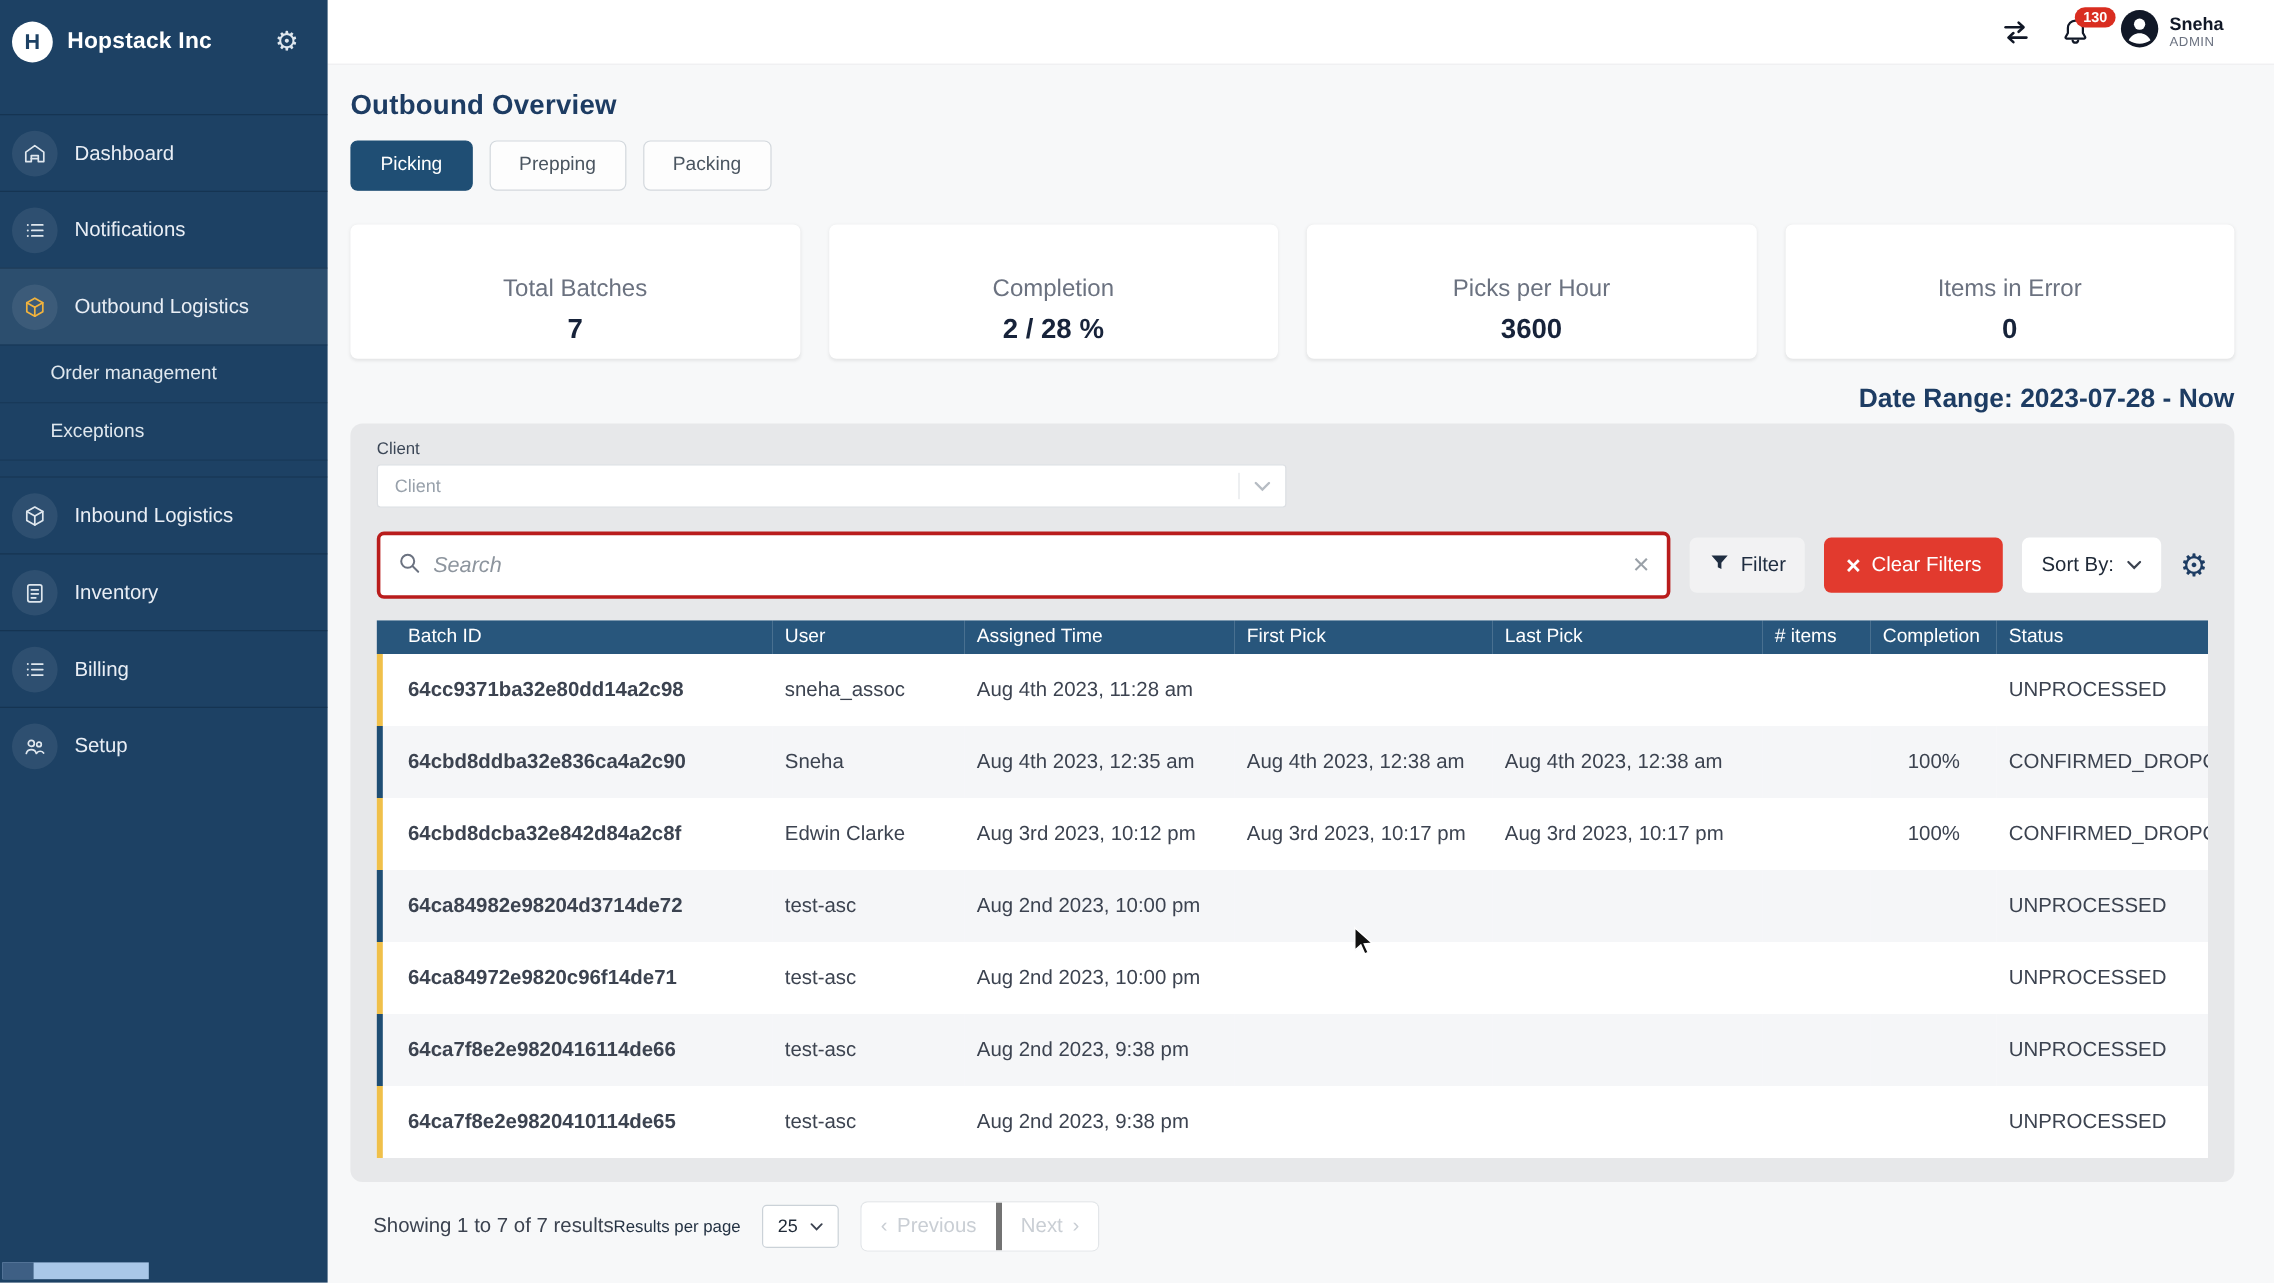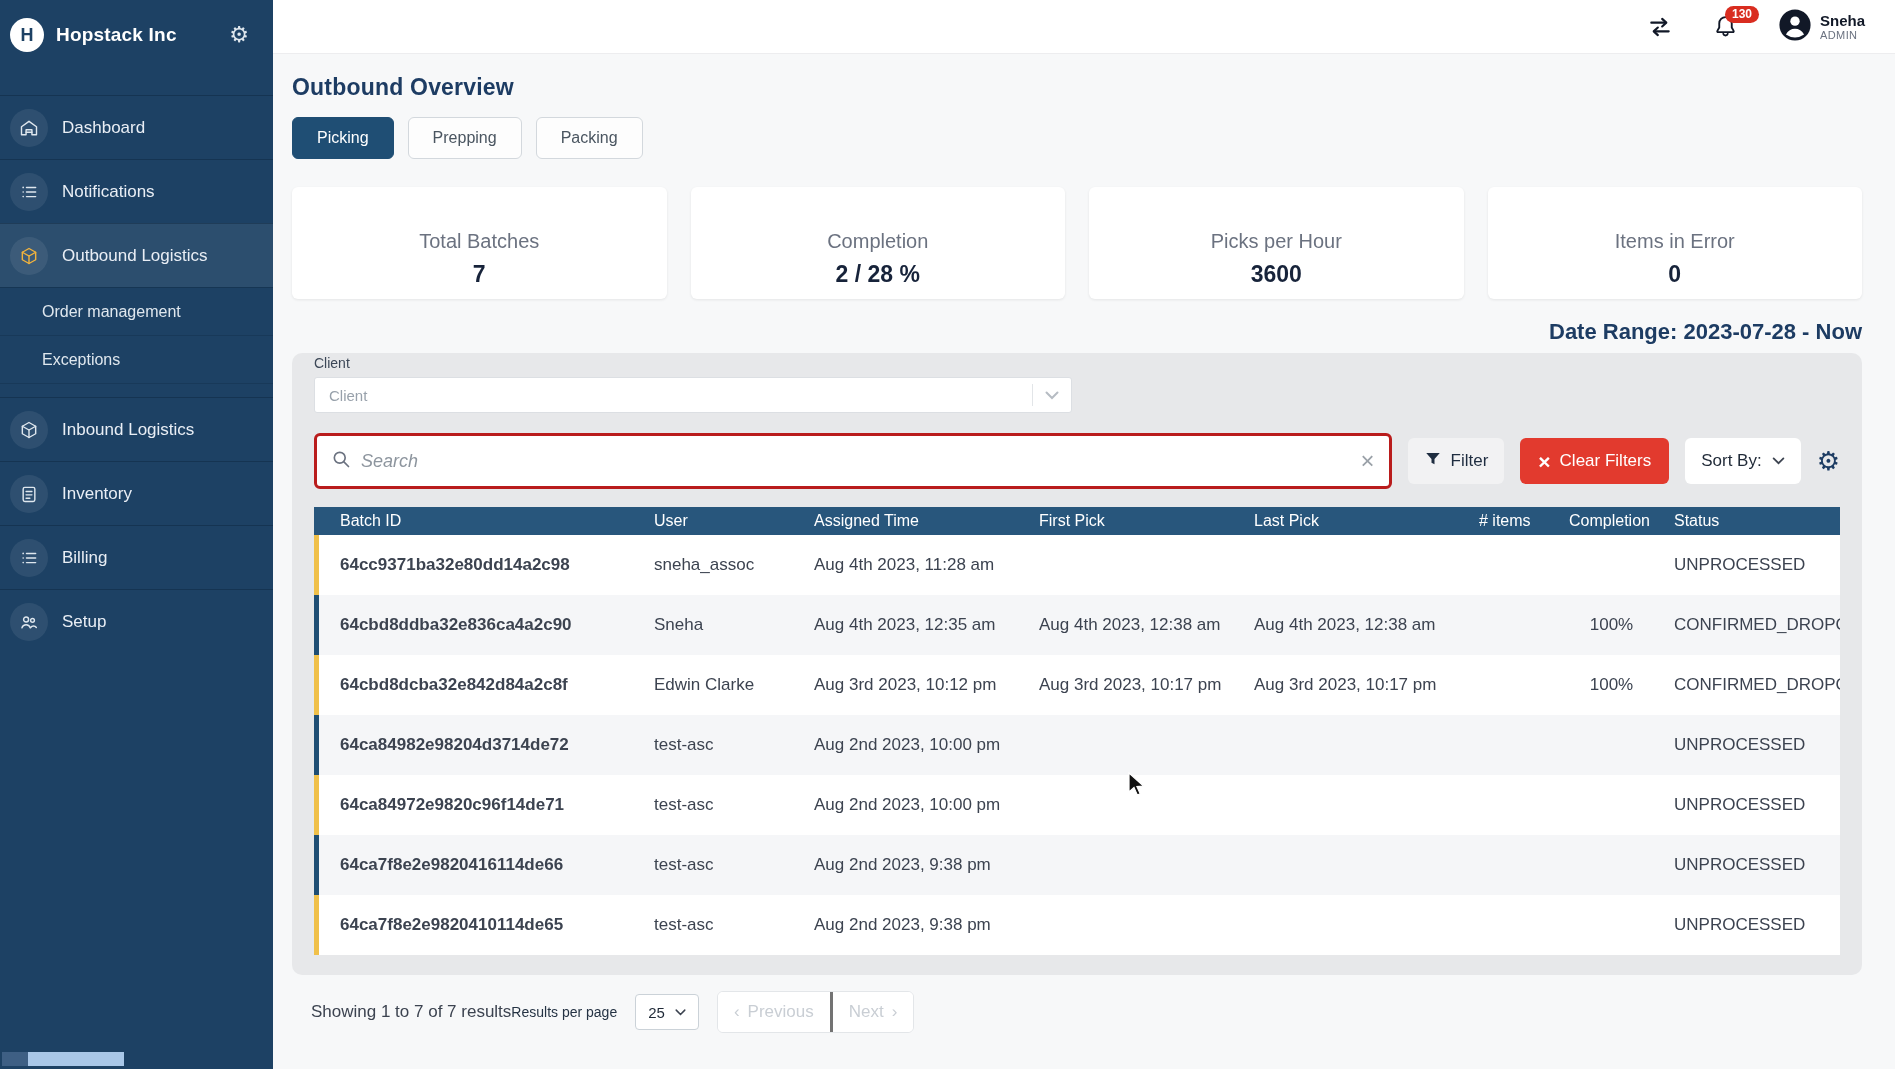--- a/index.html
+++ b/index.html
@@ -46,21 +46,21 @@
     height: 48px; display: flex; align-items: center;
     padding-left: 42px; font-size: 16px; color: #dfe7ee;
     border-bottom: 1px solid rgba(8,30,50,0.22); cursor: pointer;
   }
   .sub-item.highlight { color: #f2b33d; }
 
   
   .main { flex: 1; display: flex; flex-direction: column; min-width: 0; }
   .topbar {
     height: 54px; flex: 0 0 54px; background: #ffffff; border-bottom: 1px solid #ededef;
-    display: flex; align-items: center; justify-content: flex-end; gap: 40px; padding-right: 30px;
+    display: flex; align-items: center; justify-content: flex-end; gap: 24px; padding-right: 42px;
   }
   .topbar-icon { cursor: pointer; display: flex; align-items: center; }
   .bell-wrap { position: relative; }
   .badge {
     position: absolute; top: -8px; left: 12px;
     background: #d92d20; color: #fff; font-size: 12px; font-weight: bold;
     border-radius: 10px; padding: 2px 7px; line-height: 1.1;
   }
   .user-chip { display: flex; align-items: center; gap: 8px; cursor: pointer; }
   .user-meta { display: flex; flex-direction: column; line-height: 1.15; }
@@ -83,21 +83,21 @@
     flex: 1; height: 112px; background: #ffffff; border-radius: 6px;
     box-shadow: 0 1px 3px rgba(0,0,0,0.08);
     display: flex; flex-direction: column; align-items: center; justify-content: center; gap: 8px;
   }
   .stat-label { font-size: 20px; color: #6b7280; margin-top: 32px; }
   .stat-value { font-size: 23px; font-weight: bold; color: #17233a; }
 
   .date-range { margin-top: 20px; text-align: right; font-size: 22px; font-weight: bold; color: #1d3c63; }
 
   
-  .panel { margin-top: 8px; background: #e7e8ea; border-radius: 10px; padding: 2px 22px 20px; }
+  .panel { margin-top: 8px; background: #e7e8ea; border-radius: 10px; padding: 12px 22px 20px; }
   .client-label { font-size: 14px; color: #3c4757; margin-bottom: 6px; }
   .client-select {
     width: 758px; height: 36px; background: #ffffff; border: 1px solid #dcdfe3; border-radius: 3px;
     display: flex; align-items: center; justify-content: space-between; padding: 0 0 0 14px; cursor: pointer;
   }
   .client-placeholder { font-size: 15px; color: #98a1ab; }
   .select-chevron { border-left: 1px solid #e2e5e8; height: 22px; display: flex; align-items: center; padding: 0 12px; color: #b6bcc3; }
 
   .filter-row { margin-top: 20px; display: flex; align-items: center; gap: 16px; }
   .search-box {
@@ -153,21 +153,21 @@
   .rpp-label { font-size: 14px; color: #253344; }
   .page-size {
     height: 36px; background: #ffffff; border: 1px solid #cbd2d8; border-radius: 4px;
     display: flex; align-items: center; gap: 10px; padding: 0 12px; font-size: 15px; color: #1f2937; cursor: pointer;
   }
   .pager { display: flex; background: #ffffff; border: 1px solid #e3e6e9; border-radius: 6px; overflow: hidden; }
   .pager-btn {
     height: 40px; padding: 0 16px; display: flex; align-items: center; gap: 8px;
     font-size: 17px; color: #c9ced4; cursor: pointer; background: #ffffff;
   }
-  .pager-btn + .pager-btn { border-left: 3px solid #737373; }
+  .pager-btn + .pager-btn { border-left: 5px solid #737373; }
 
   .cursor { position: absolute; left: 1127px; top: 772px; z-index: 50; pointer-events: none; }
   .artifact { position: absolute; left: 2px; bottom: 3px; width: 122px; height: 14px; background: #a9c7e8; display: flex; }
   .artifact-chunk { width: 26px; height: 14px; background: #3e5f84; }
 </style>
 </head>
 <body>
 
 <div class="app">
 

